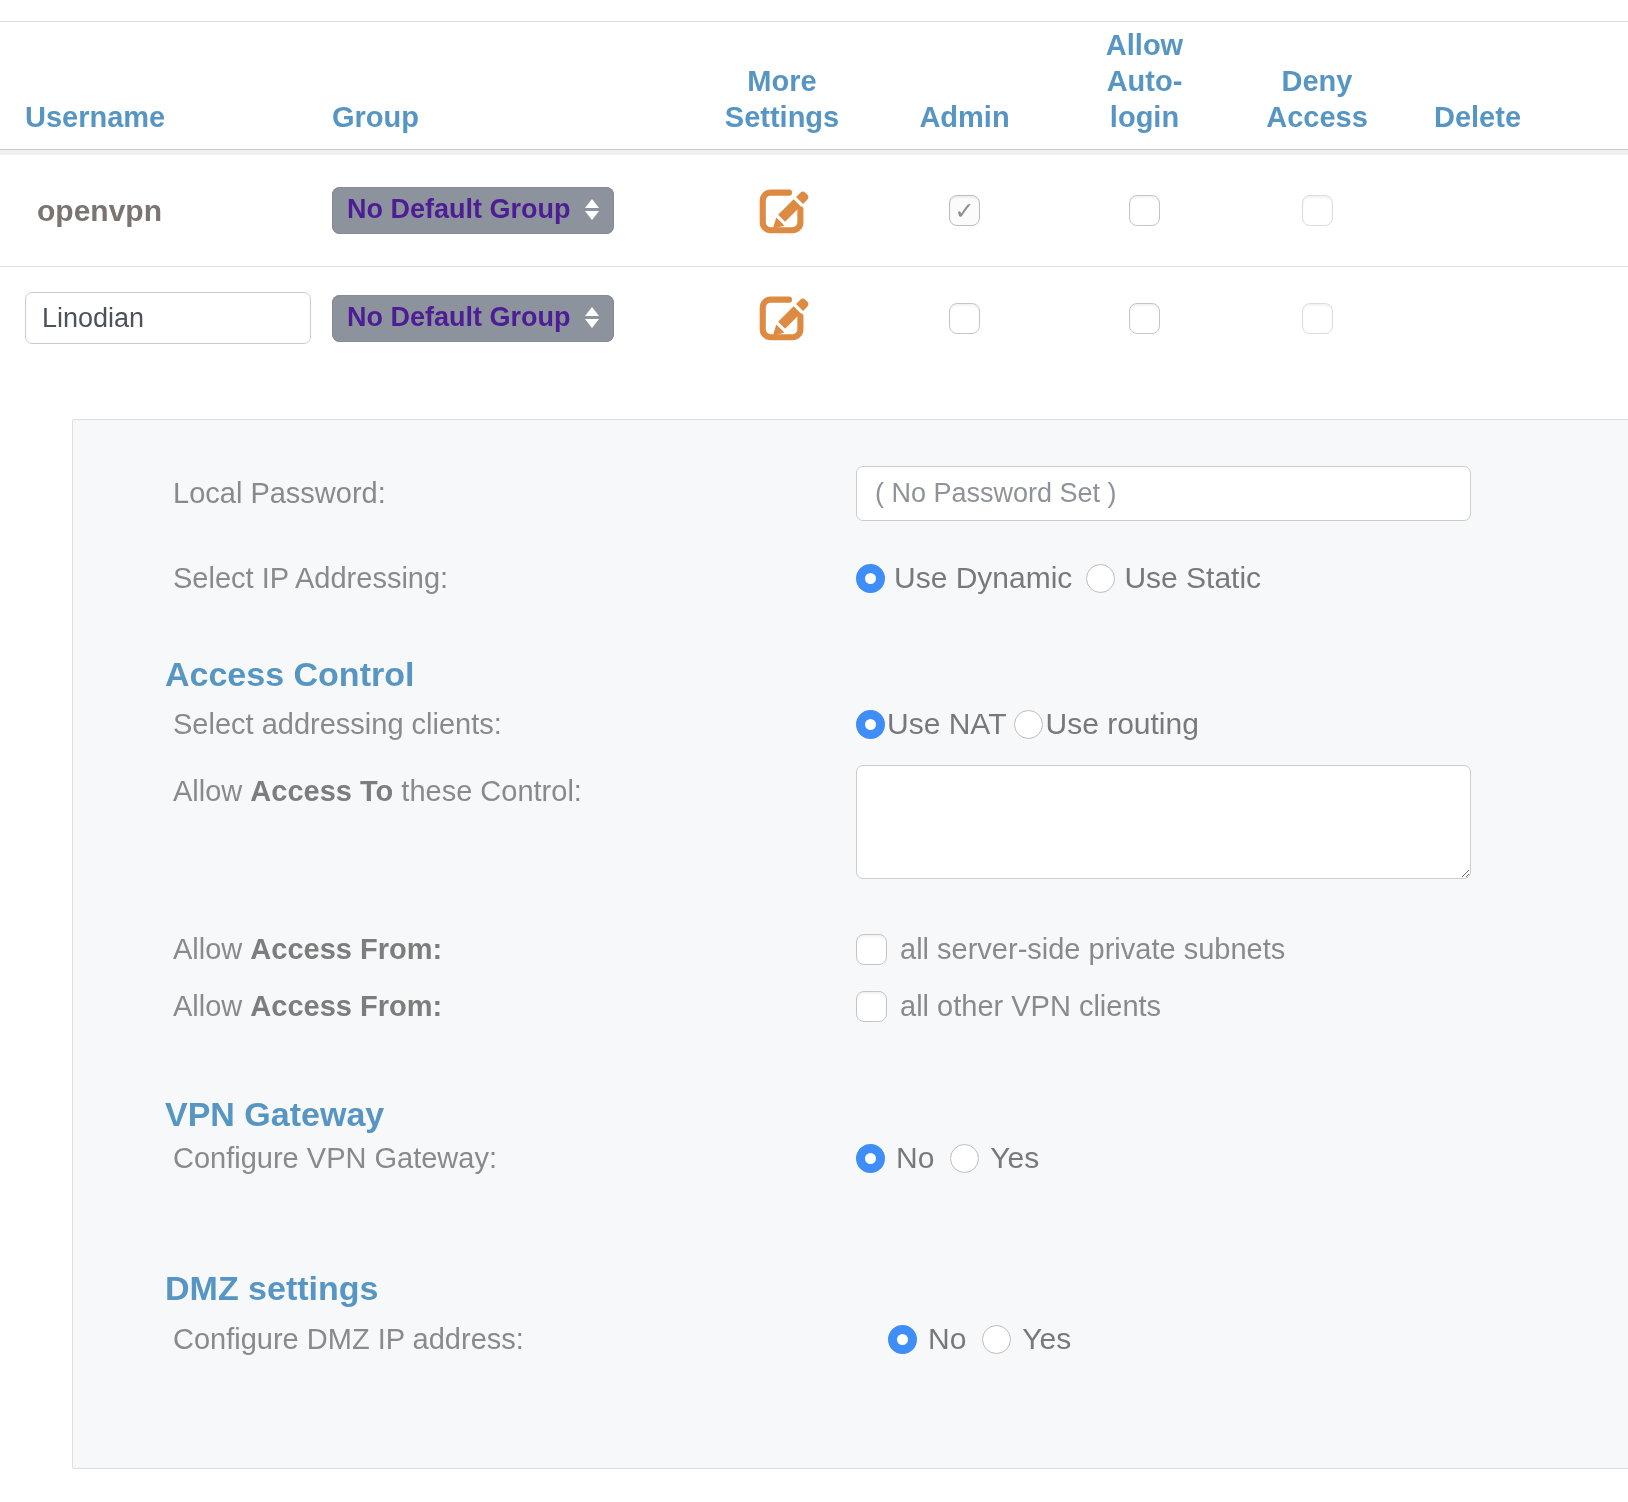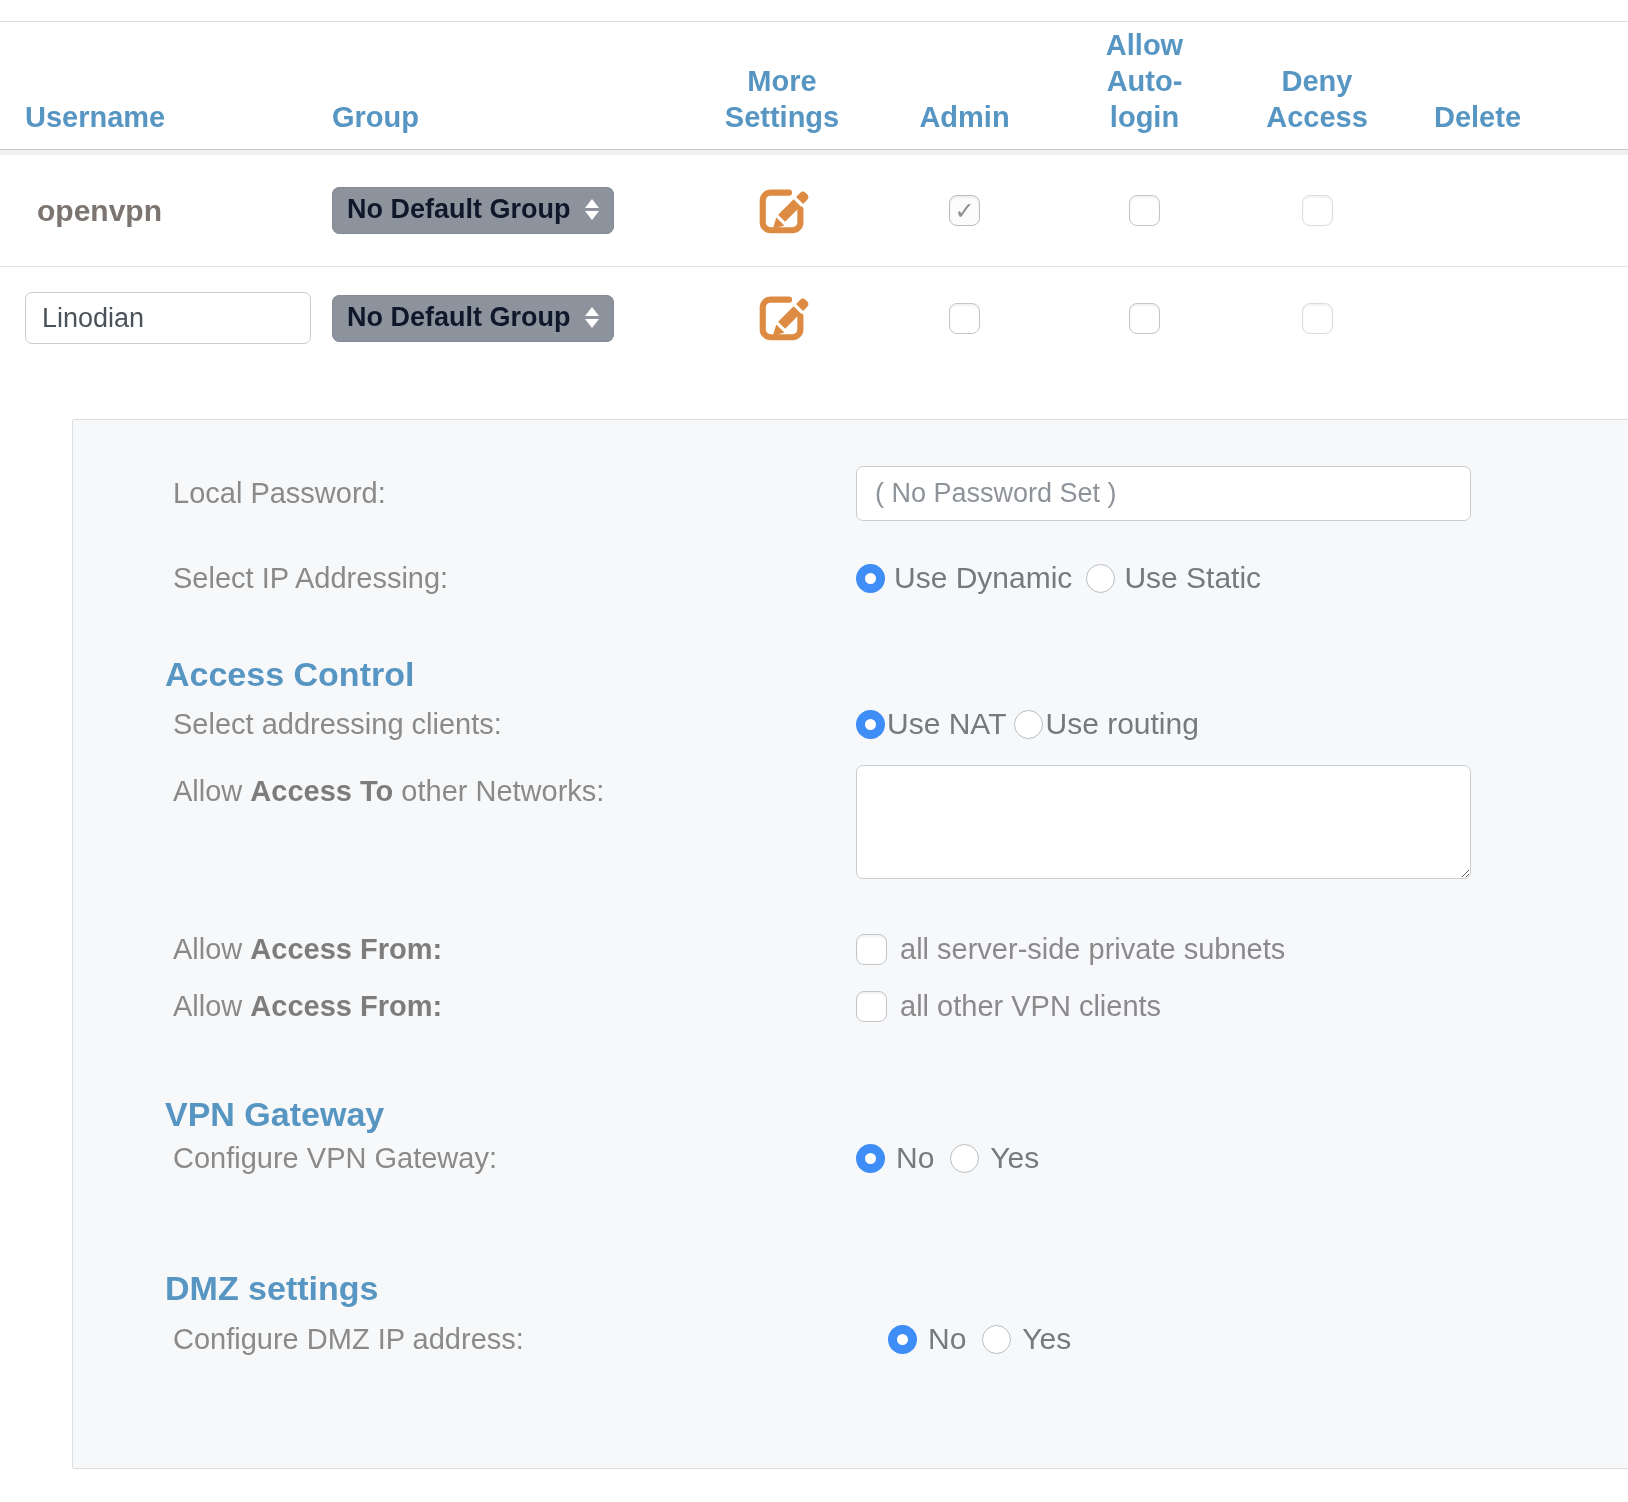--- a/index.html
+++ b/index.html
@@ -40,21 +40,21 @@
 
   .uname-input {
     width:286px; height:52px; background:#fff;
     border:1px solid #c9cdd1; border-radius:7px;
     font-family:"Liberation Sans", sans-serif;
     font-size:27px; color:#4c525a; padding:0 16px; outline:none;
   }
 
   .group-select {
     display:inline-flex; align-items:center; gap:14px;
-    background:#8d939c; color:#0f172a;
+    background:#8d939c; color:#4c1d95;
     border-radius:8px; padding:7px 15px 9px 15px;
     font-size:27px; font-weight:bold; cursor:default;
     box-shadow:inset 0 0 0 1px #858b94;
   }
   .sel-arrows { display:flex; flex-direction:column; align-items:center; gap:3px; }
   .sel-arrows i { display:block; width:0; height:0;
     border-left:7px solid transparent; border-right:7px solid transparent; }
   .sel-arrows .up { border-bottom:9px solid #ffffff; }
   .sel-arrows .dn { border-top:9px solid #ffffff; }
 
@@ -265,21 +265,21 @@
         <span class="olabel">Use NAT</span>
       </span>
       <span class="opt gap2">
         <span class="radio"></span>
         <span class="olabel">Use routing</span>
       </span>
     </div>
   </div>
 
   <div class="prow r-accessto">
-    <div class="plabel"><span>Allow </span><b>Access To</b><span> other Networks:</span></div>
+    <div class="plabel"><span>Allow </span><b>Access To</b><span> these Control:</span></div>
     <div class="pvalue">
       <textarea class="net-textarea" style=""></textarea>
     </div>
   </div>
 
   <div class="prow r-from1">
     <div class="plabel"><span>Allow </span><b>Access From:</b></div>
     <div class="pvalue">
       <span class="chk-opt">
         <span class="checkbox"></span>

